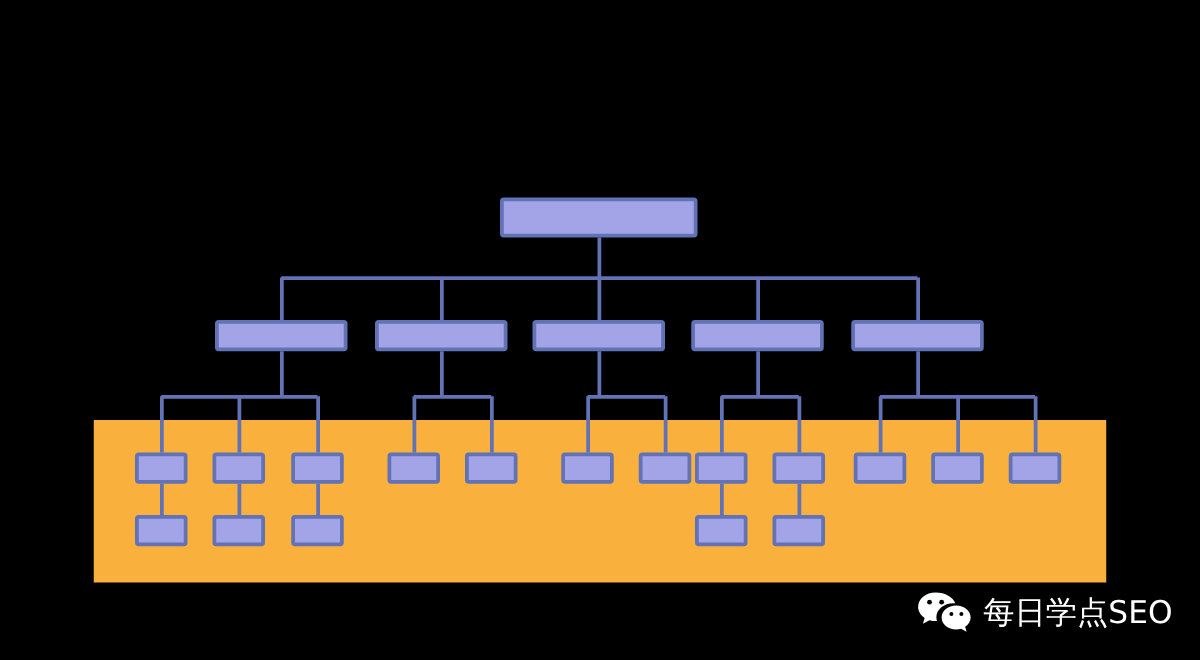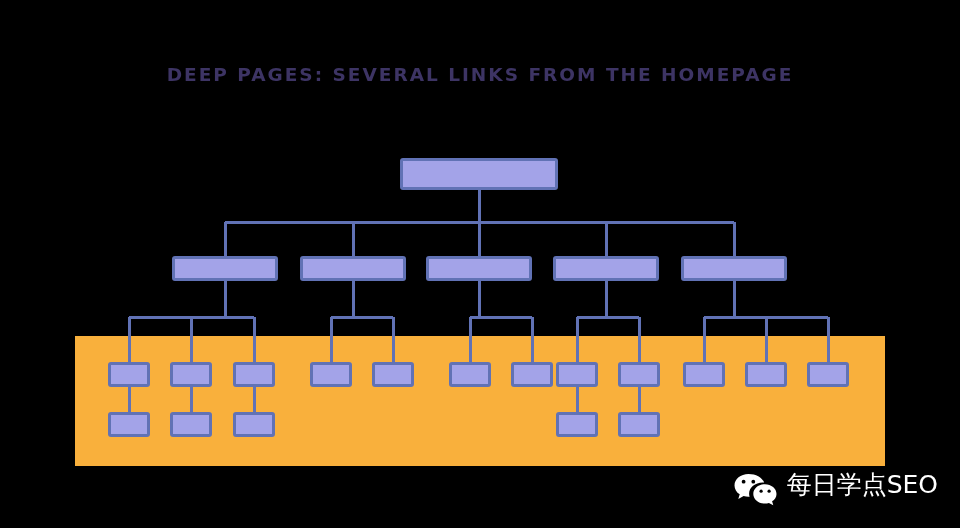--- a/index.html
+++ b/index.html
@@ -39,38 +39,37 @@
     border-radius:3px;
     box-sizing:border-box;
   }
 
   .vline{position:absolute;background:#6172b5;width:3px;}
   .hline{position:absolute;background:#6172b5;height:3px;}
 
   
   #watermark{
     position:absolute;right:22px;bottom:22px;
-    display:flex;align-items:flex-start;gap:10px;
+    display:flex;align-items:center;gap:10px;
     color:#ffffff;
   }
   #wechat-icon{width:44px;height:34px;position:relative;display:block;}
   #watermark-text{
     font-size:25px;
     color:#ffffff;
     font-family:"DejaVu Sans", sans-serif;
     line-height:1;
     white-space:nowrap;
   }
 </style>
 </head>
 <body>
 
 <div id="stage">
 
-  <div id="title">DEEP PAGES: SEVERAL LINKS FROM THE HOMEPAGE</div>
 
   <div id="orange-panel" style="left: 75px; top: 336px; width: 810px; height: 130px; background: rgb(249, 176, 60);"></div>
 
   <div id="diagram">
       <div class="node" style="left: 400px; top: 158px; width: 158px; height: 32px;"></div>
       <div class="vline" style="left: 477.5px; top: 190px; height: 32px;"></div>
       <div class="hline" style="left: 225px; top: 220.5px; width: 509px;"></div>
       <div class="vline" style="left: 223.5px; top: 222px; height: 34px;"></div>
       <div class="vline" style="left: 351.5px; top: 222px; height: 34px;"></div>
       <div class="vline" style="left: 477.5px; top: 222px; height: 34px;"></div>

